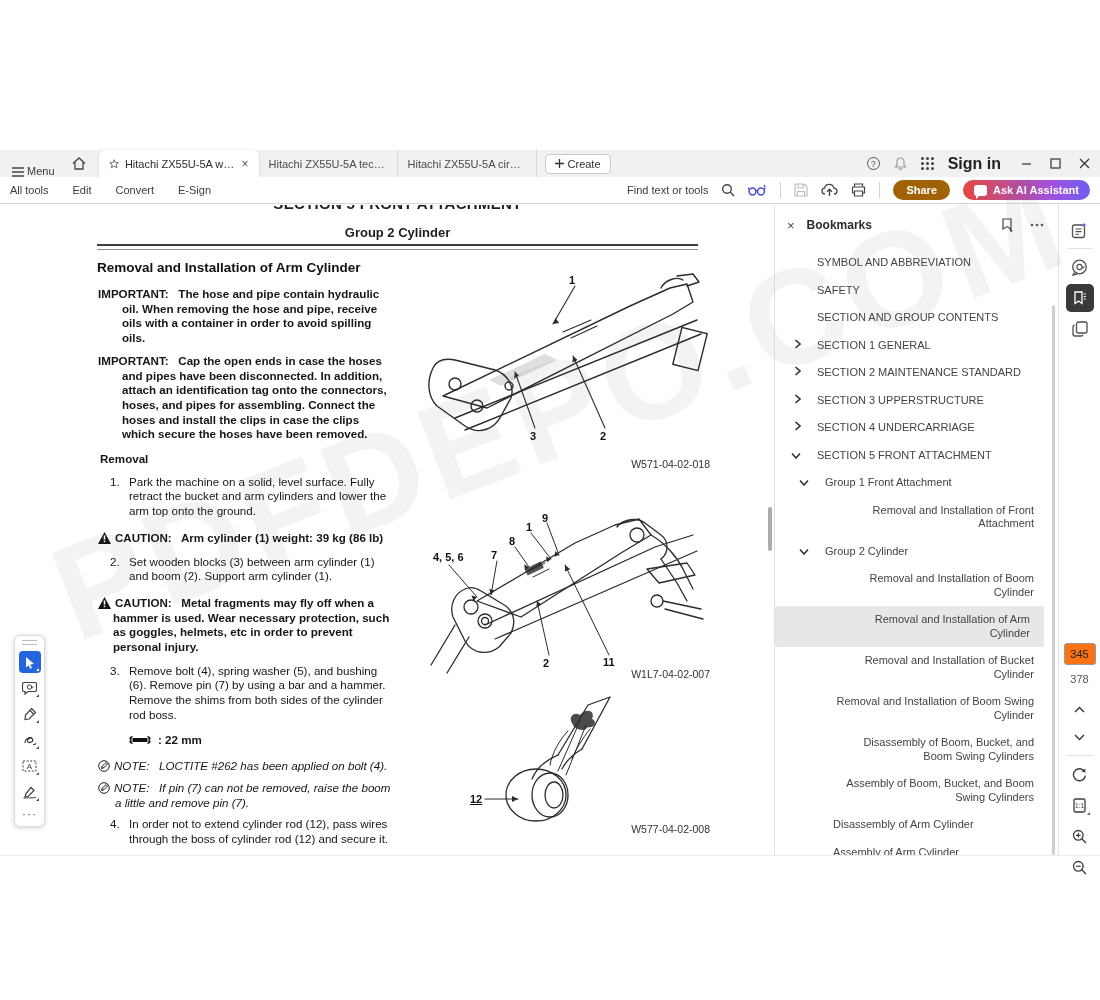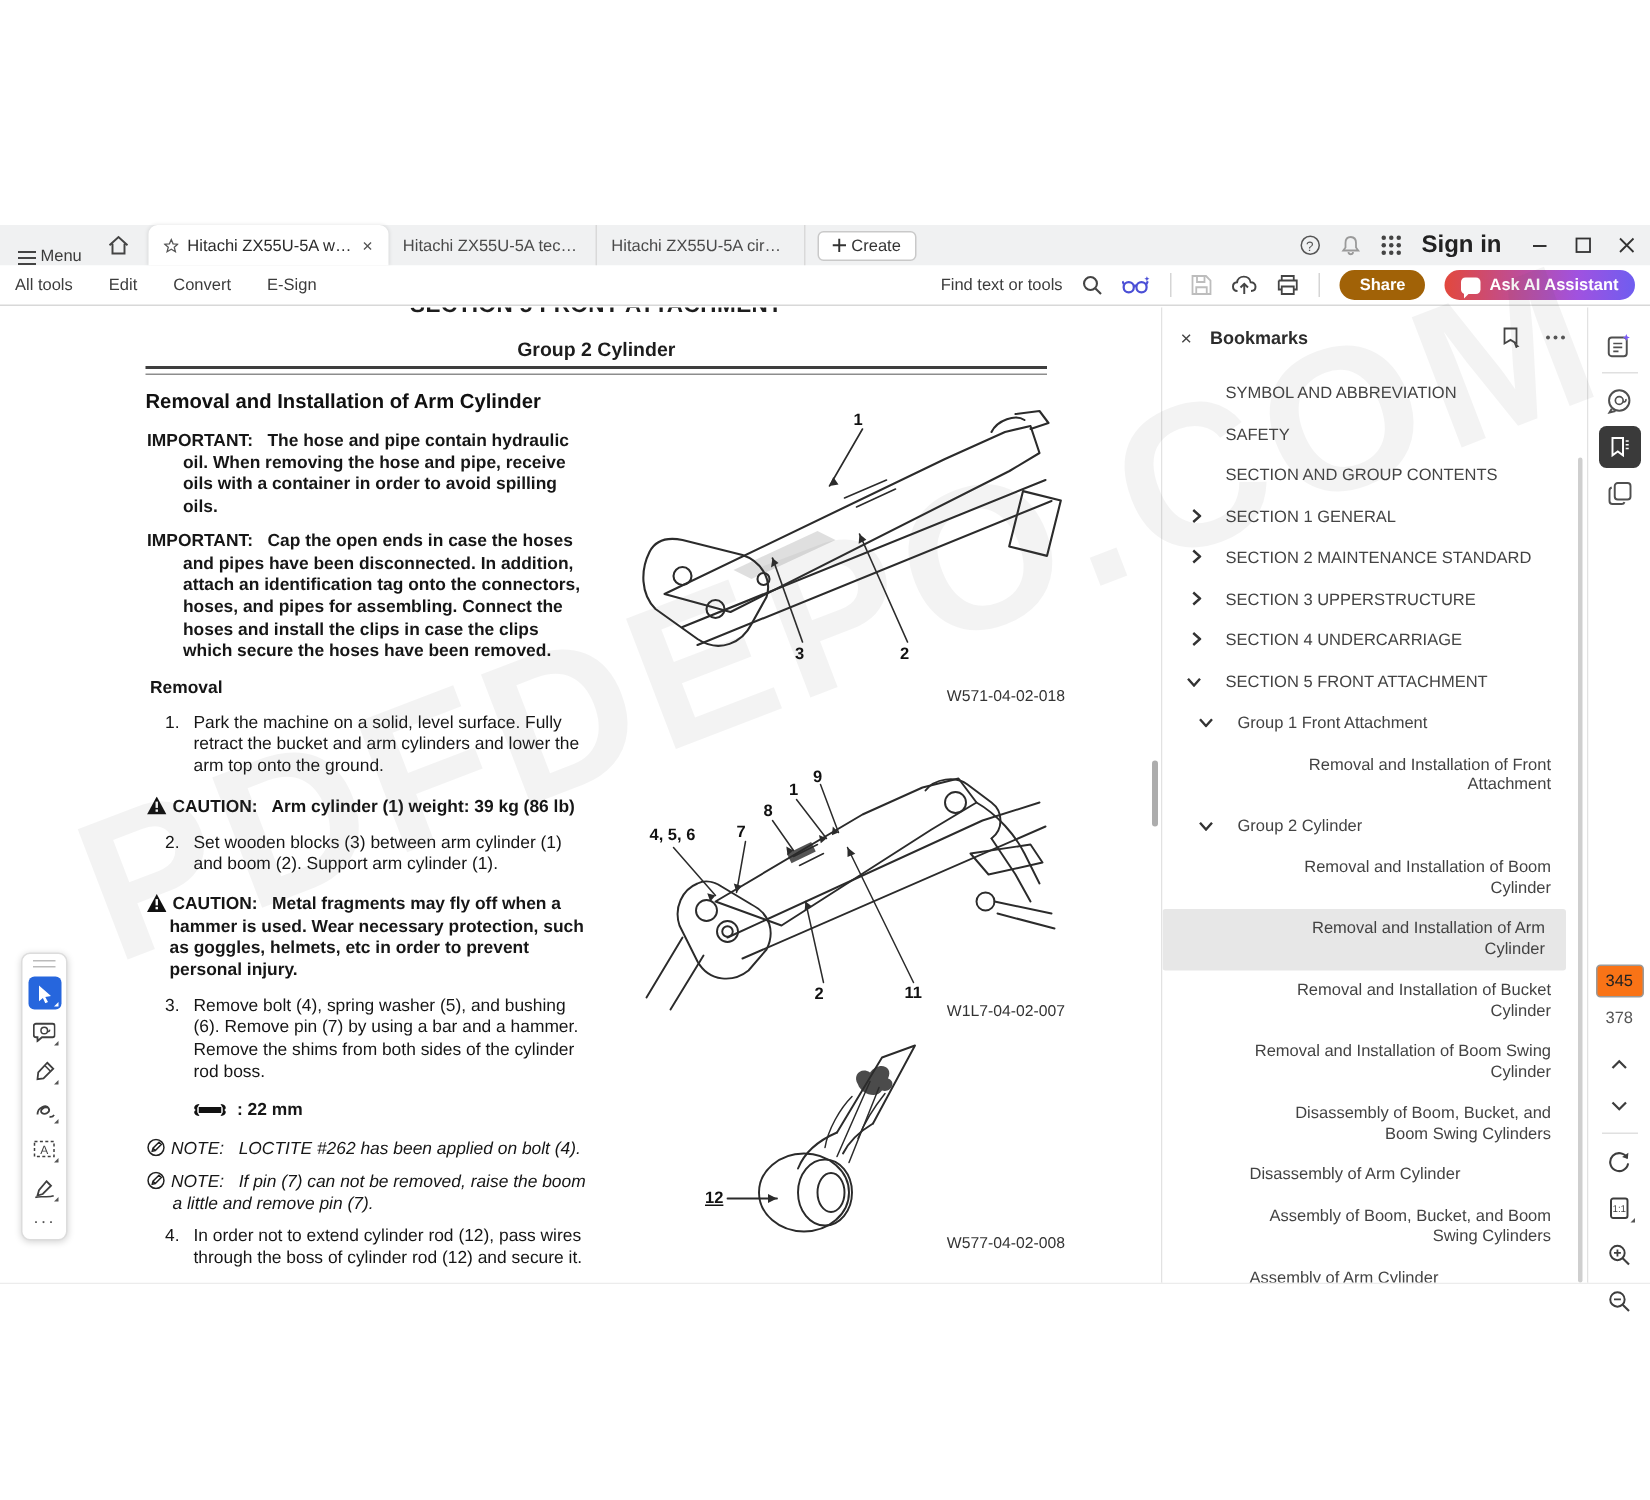--- a/index.html
+++ b/index.html
@@ -482,24 +482,24 @@
           <div class="bm-row lvl2">
             <span>Removal and Installation of Bucket Cylinder</span>
           </div>
           <div class="bm-row lvl2">
             <span>Removal and Installation of Boom Swing Cylinder</span>
           </div>
           <div class="bm-row lvl2">
             <span>Disassembly of Boom, Bucket, and Boom Swing Cylinders</span>
           </div>
           <div class="bm-row lvl2">
+            <span>Assembly of Boom, Bucket, and Boom Swing Cylinders</span>
+          </div>
+          <div class="bm-row lvl2">
             <span>Disassembly of Arm Cylinder</span>
-          </div>
-          <div class="bm-row lvl2">
-            <span>Assembly of Boom, Bucket, and Boom Swing Cylinders</span>
           </div>
           <div class="bm-row lvl2">
             <span>Assembly of Arm Cylinder</span>
           </div>
         </div>
       <div class="bm-scroll"></div>
     </div>
 
     <div class="rail-divider"></div>
 

